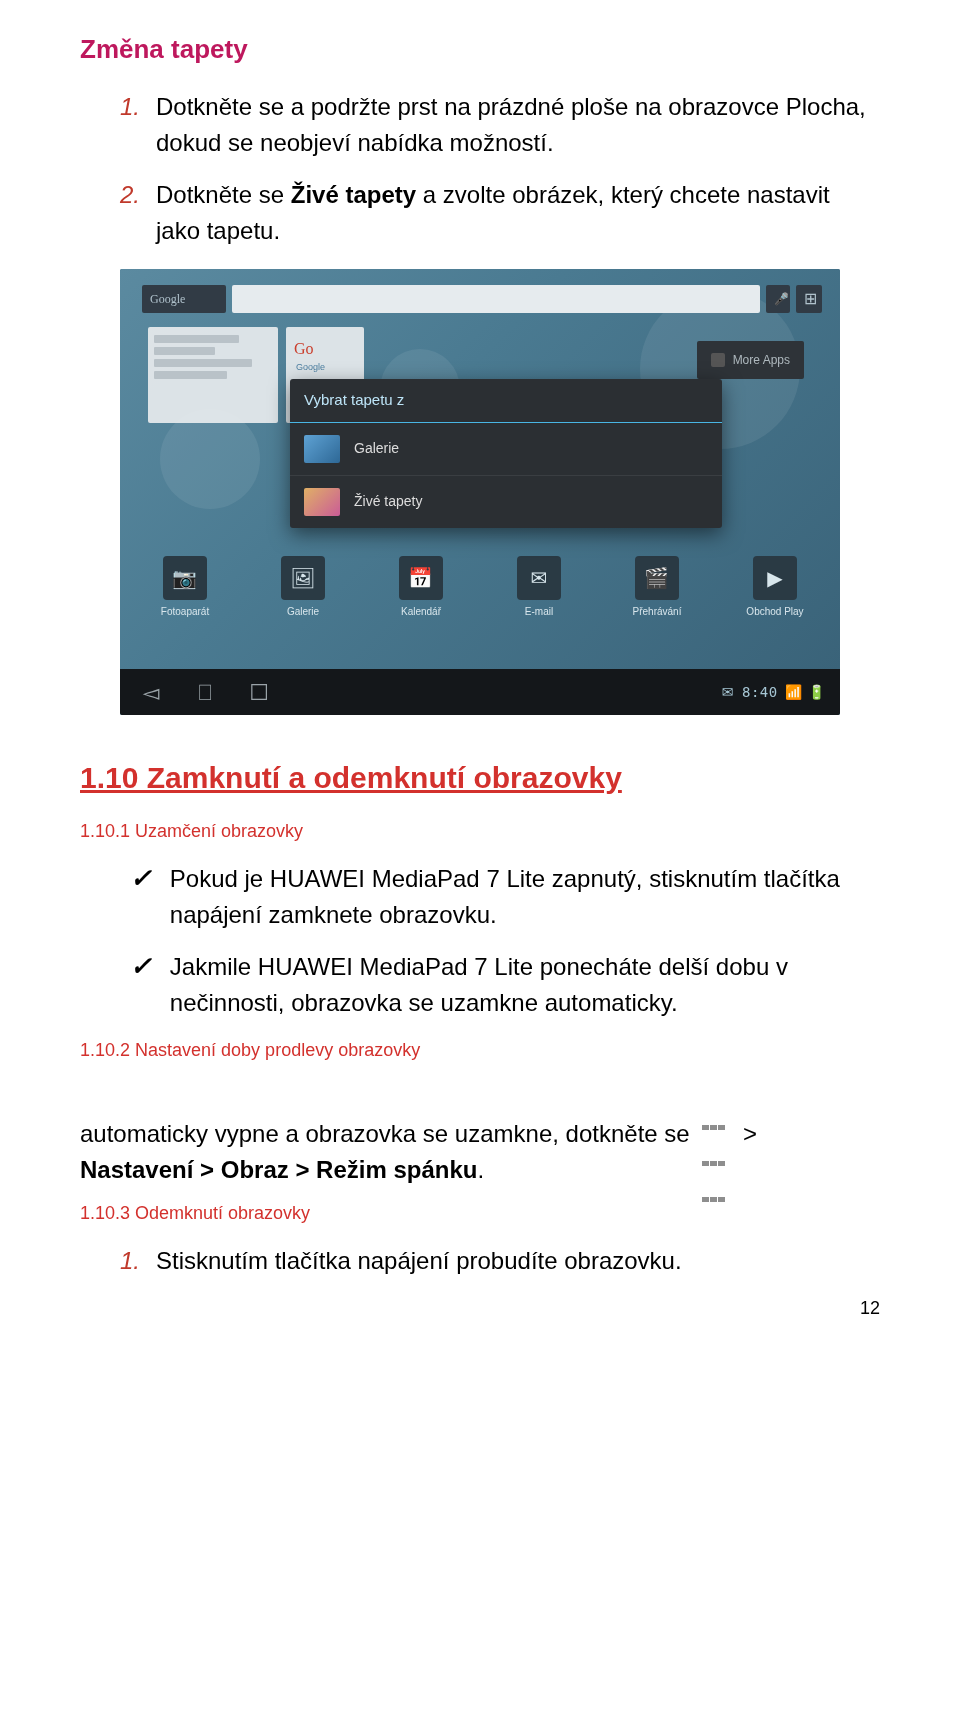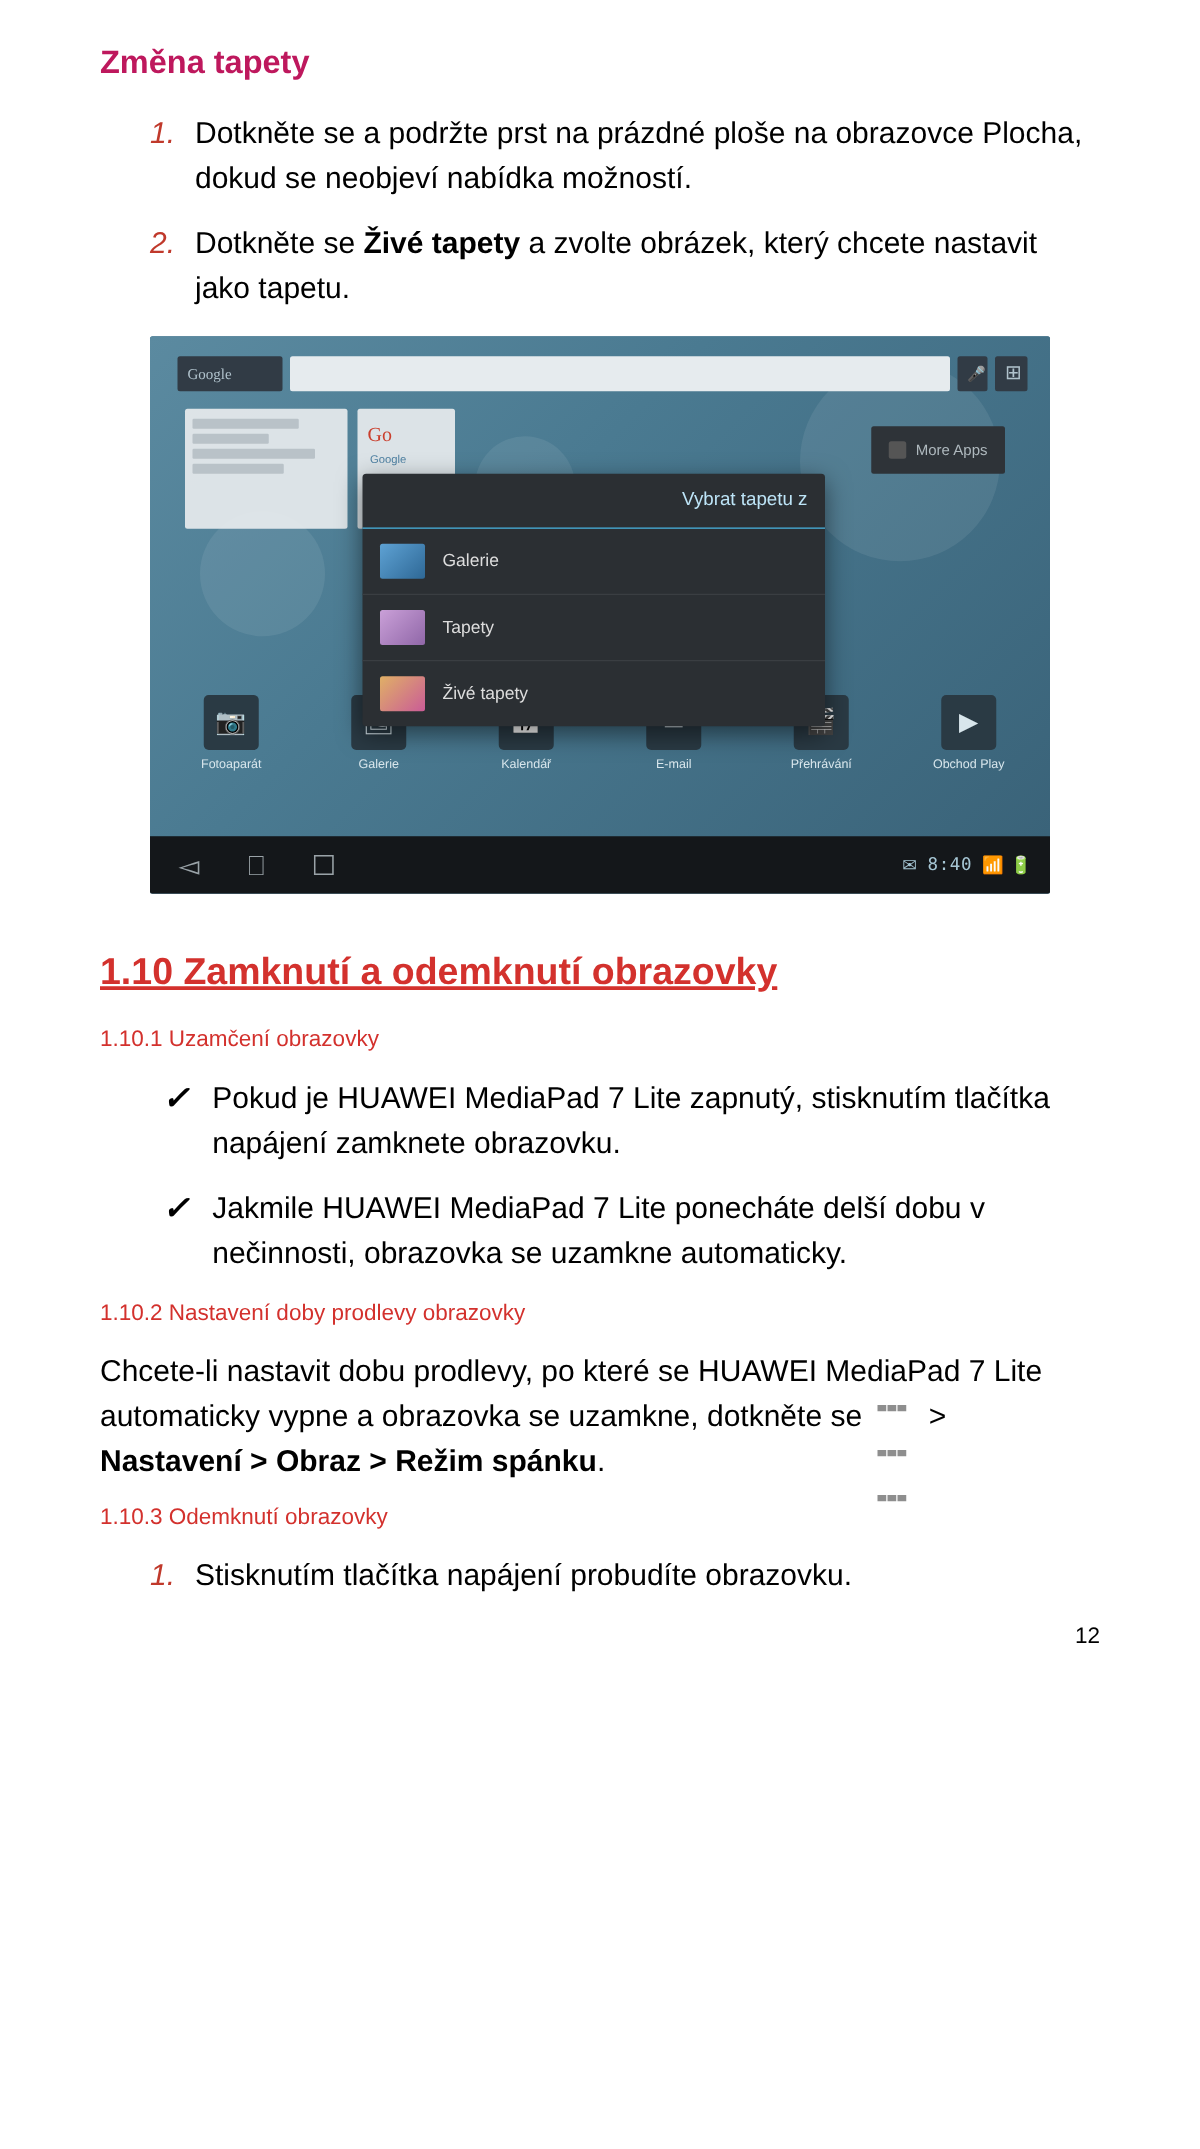--- a/index.html
+++ b/index.html
@@ -112,25 +112,24 @@
 
   .widgets{ position:absolute; top:58px; left:28px; z-index:2; display:flex; gap:8px;}
   .wcol{ background:rgba(232,236,238,0.92); border-radius:2px; padding:4px; }
   .wbig{ width:130px; height:96px; }
   .wsm{ width:78px; height:96px; }
   .wline{ height:8px; background:#b9c2c8; margin:4px 2px; border-radius:1px;}
   .wgl{ font-family:serif; color:#ca3f2d; font-size:16px; padding:6px 4px 0 4px;}
   .wgs{ font-size:9px; color:#4e80a2; padding-left:6px;}
 
   .dialog {
-    position:absolute; top:110px; left:170px; width:370px;
+    position:absolute; top:110px; left:170px; width:432px;
     background:#2b2f33; border-radius:3px; z-index:5;
     box-shadow:0 6px 20px rgba(0,0,0,0.5);
     font-size:14px;
-    text-align:right;
   }
   .dlg-title{ color:#bde4f7; padding:10px 14px; border-bottom:1px solid #49b6e4; font-size:15px;}
   .dlg-row{ display:flex; align-items:center; gap:14px; padding:12px 14px; border-bottom:1px solid #3a3e42; color:#ddd;}
   .dlg-row:last-child{border-bottom:none;}
   .dlg-thumb{ width:36px; height:28px; border-radius:2px; }
   .t1{ background:linear-gradient(135deg,#5ea2d4,#2e6896);}
   .t2{ background:linear-gradient(135deg,#caa0d8,#9067a8);}
   .t3{ background:linear-gradient(135deg,#e0b066,#ca5c97);}
 
   .moreapps{ position:absolute; top:72px; right:36px; background:#2e3338; color:#aeb8bd; font-size:12px; padding:10px 14px; border-radius:2px; z-index:3; display:flex; align-items:center; gap:8px;margin-left:20px;}
@@ -186,24 +185,20 @@
     <div class="moreapps">
       <span class="sq"></span>
       <span>More Apps</span>
     </div>
 
     <div class="dialog">
       <div class="dlg-title">Vybrat tapetu z</div>
       <div class="dlg-row">
         <div class="dlg-thumb t1"></div>
         <span>Galerie</span>
-      </div>
-      <div class="dlg-row">
-        <div class="dlg-thumb t2"></div>
-        <span>Tapety</span>
       </div>
       <div class="dlg-row">
         <div class="dlg-thumb t3"></div>
         <span>Živé tapety</span>
       </div>
     </div>
 
     <div class="desk" id="desk-row">
         <div class="desk-icon">
           <div class="ic">📷</div>
@@ -253,21 +248,21 @@
   <div class="check-text">Pokud je HUAWEI MediaPad 7 Lite zapnutý, stisknutím tlačítka napájení zamknete obrazovku.</div>
 </div>
 <div class="check-item">
   <div class="check-mark">✓</div>
   <div class="check-text">Jakmile HUAWEI MediaPad 7 Lite ponecháte delší dobu v nečinnosti, obrazovka se uzamkne automaticky.</div>
 </div>
 
 <div class="red-h4">1.10.2 Nastavení doby prodlevy obrazovky</div>
 
 <p class="para">
-  <span>Chcete-li nastavit dobu prodlevy, po které se HUAWEI MediaPad 7 Lite</span><br>
+  <br>
   <span>automaticky vypne a obrazovka se uzamkne, dotkněte se </span>
   <span class="grid-icon"><span></span><span></span><span></span><span></span><span></span><span></span><span></span><span></span><span></span></span>
   <span> &gt; </span><br>
   <b>Nastavení &gt; Obraz &gt; Režim spánku</b><span>.</span>
 </p>
 
 <div class="red-h4">1.10.3 Odemknutí obrazovky</div>
 
 <div class="ol-step">
   <div class="ol-num">1.</div>

